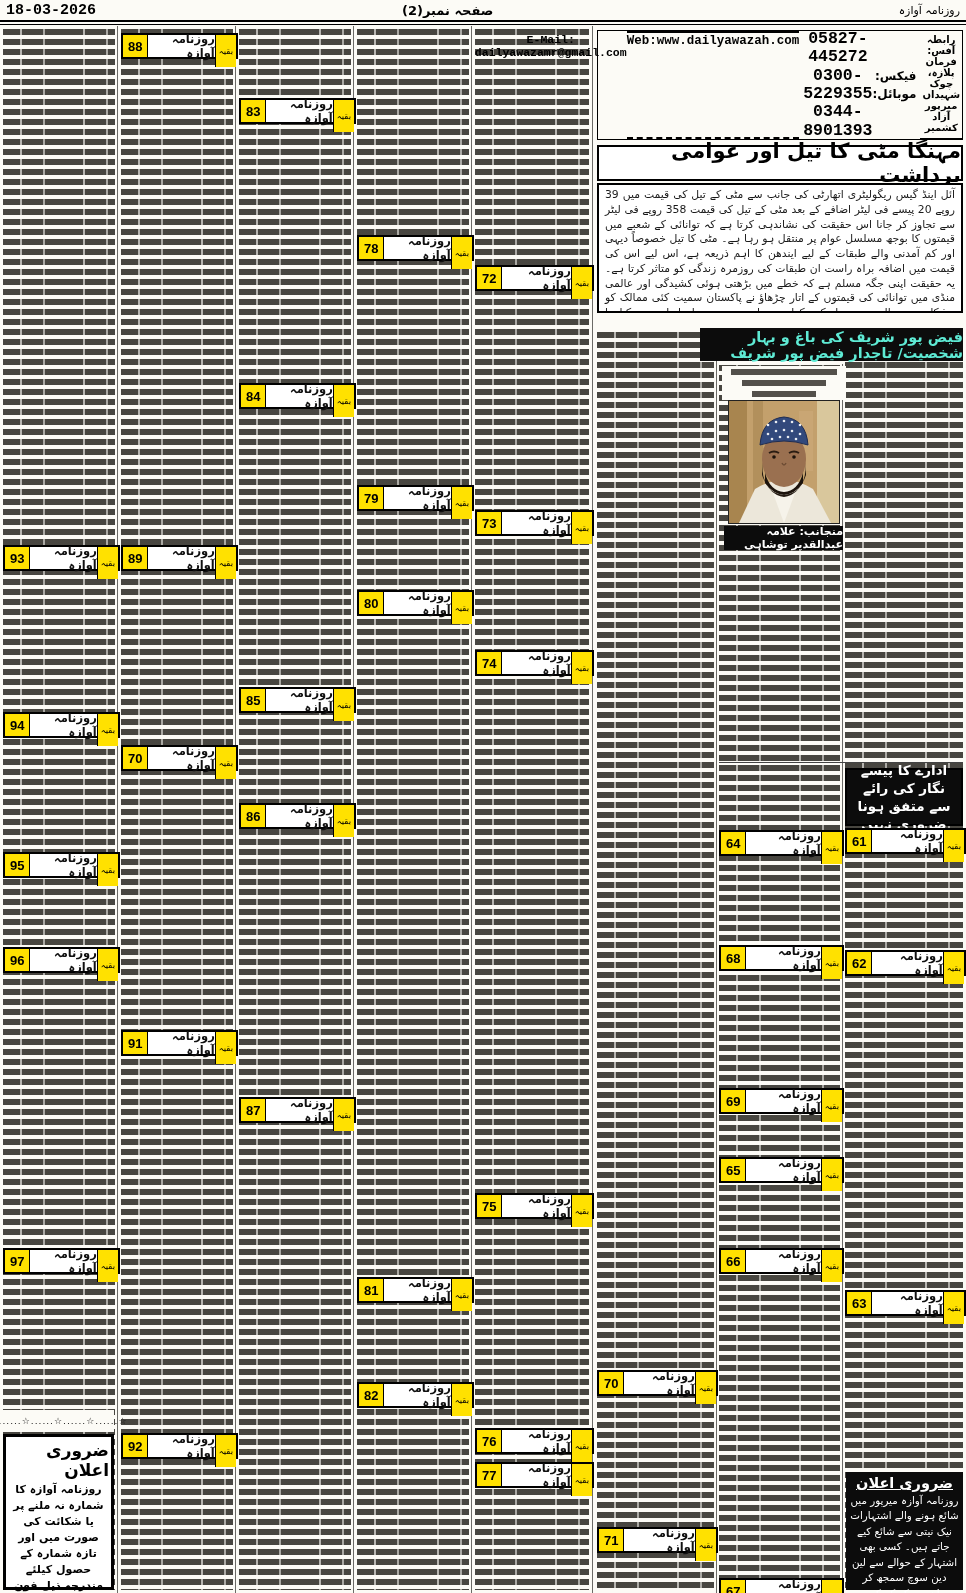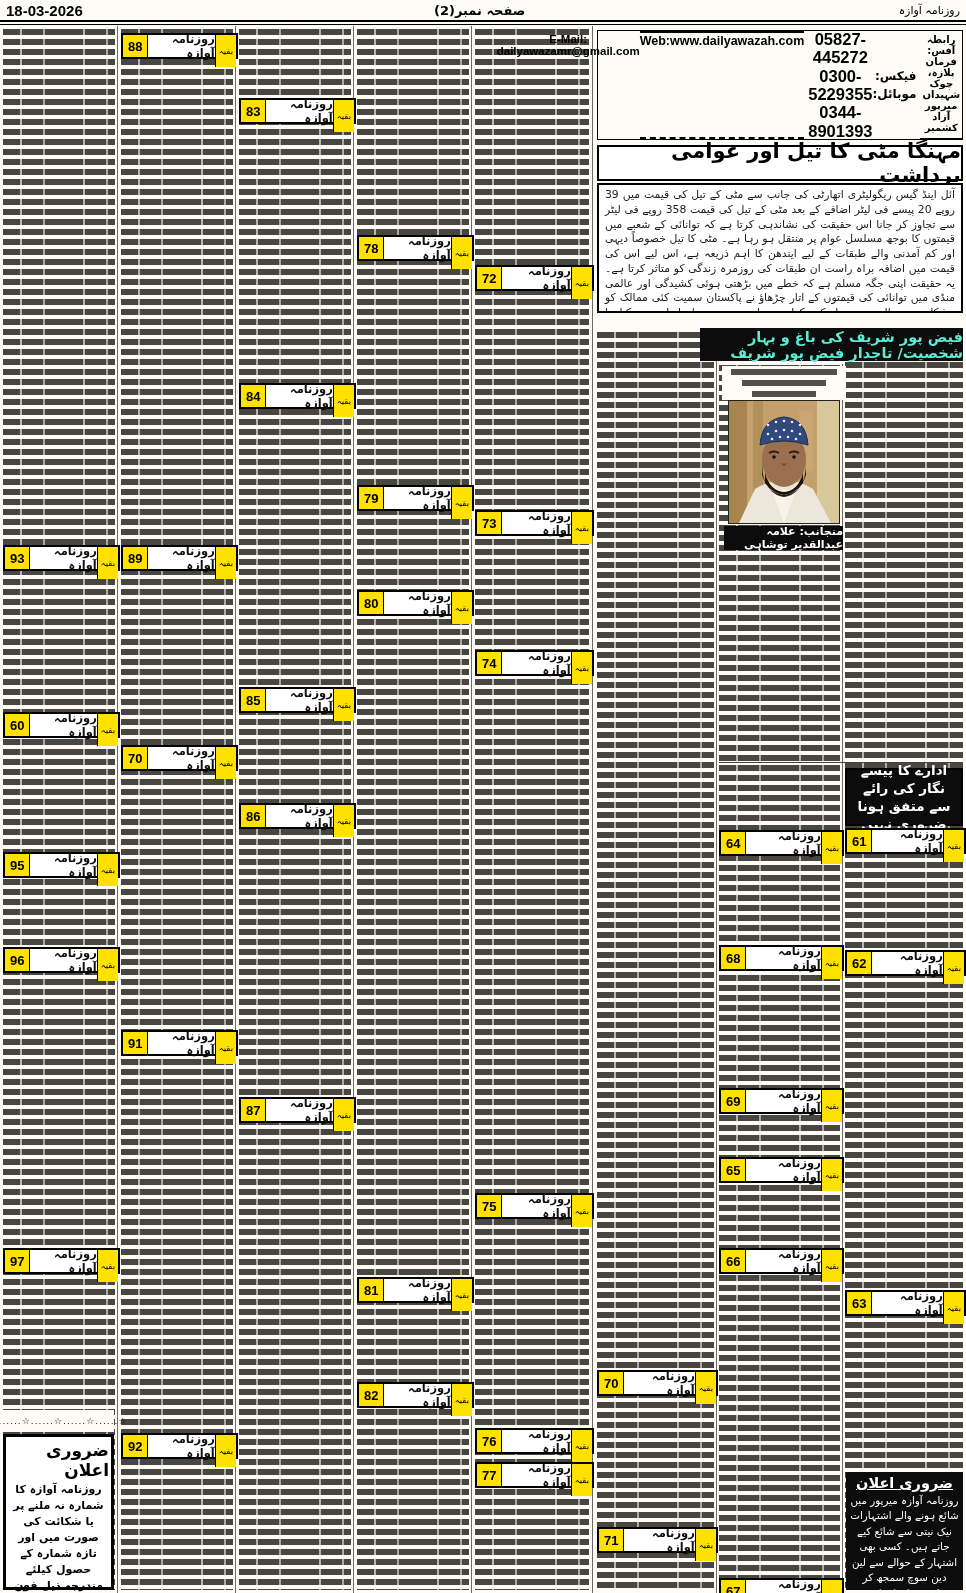--- a/index.html
+++ b/index.html
@@ -1,20 +1,20 @@
 <!DOCTYPE html>
 <html><head>
 <meta charset="utf-8">
 <style>
   html,body{margin:0;padding:0;background:#e8e6e0;}
   #page{position:relative;width:966px;height:1593px;background:#fcfbf6;overflow:hidden;
         font-family:"DejaVu Sans",sans-serif;}
   .abs{position:absolute;box-sizing:border-box;}
   .urdu{font-family:"DejaVu Sans",sans-serif;direction:rtl;}
-  .lat{font-family:Liberation Sans, sans-serif;}
+  .lat{font-family:Liberation Mono, monospace;}
 
   
   .greek{background-image:
       repeating-linear-gradient(to right, rgba(252,251,246,0) 0 17px, rgba(252,251,246,.62) 17px 19px,
         rgba(252,251,246,0) 19px 40px, rgba(252,251,246,.55) 40px 42px, rgba(252,251,246,0) 42px 63px),
       repeating-linear-gradient(to bottom, rgba(40,38,32,.85) 1px 7px, rgba(0,0,0,0) 7px 11px);}
 
   .vrule{width:1px;background:#6b6a66;}
   .hrule{height:1px;background:#444;}
 
@@ -71,21 +71,21 @@
   #ann-left .t{font-size:17px;font-weight:bold;color:#000;}
   #ann-left .b{font-size:11px;font-weight:bold;text-align:center;line-height:1.45;padding:2px 1px;}
 
   #ann-right{left:846px;top:1472px;width:117px;height:118px;background:#0c0c0c;color:#fff;z-index:5;
              display:flex;flex-direction:column;align-items:center;padding:3px 4px;}
   #ann-right .t{font-size:14.5px;font-weight:bold;text-decoration:underline;}
   #ann-right .b{font-size:10.3px;text-align:center;line-height:1.5;padding-top:2px;}
   #ann-right .bar{width:78px;height:7px;margin-top:3px;background:linear-gradient(to right,#fff,#999 45%,#000);}
 
   #hdr-date{left:6px;top:2px;font-size:15px;font-weight:bold;color:#000;}
-  #hdr-page{left:434px;top:3px;font-size:13px;font-weight:bold;}
+  #hdr-page{left:402px;top:3px;font-size:13px;font-weight:bold;}
   #hdr-paper{right:6px;top:4px;font-size:11px;}
   #hdr-rule{left:0;top:20px;width:966px;height:5px;border-top:2px solid #000;border-bottom:1px solid #000;}
 </style>
 </head>
 <body>
 
 <div id="page">
 
   <div class="abs lat" id="hdr-date">18-03-2026</div>
   <div class="abs urdu" id="hdr-page">صفحہ نمبر(2)</div>
@@ -207,21 +207,21 @@
   </div>
 
 <div class="strip urdu" style="left: 3px; width: 113px; top: 545px;">
       <span class="s-tag">بقیہ</span>
       <span class="s-mid">روزنامہ آوازہ</span>
       <span class="s-num">93</span>
     </div>
     <div class="strip urdu" style="left: 3px; width: 113px; top: 712px;">
       <span class="s-tag">بقیہ</span>
       <span class="s-mid">روزنامہ آوازہ</span>
-      <span class="s-num">60</span>
+      <span class="s-num">94</span>
     </div>
     <div class="strip urdu" style="left: 3px; width: 113px; top: 852px;">
       <span class="s-tag">بقیہ</span>
       <span class="s-mid">روزنامہ آوازہ</span>
       <span class="s-num">95</span>
     </div>
     <div class="strip urdu" style="left: 3px; width: 113px; top: 947px;">
       <span class="s-tag">بقیہ</span>
       <span class="s-mid">روزنامہ آوازہ</span>
       <span class="s-num">96</span>

